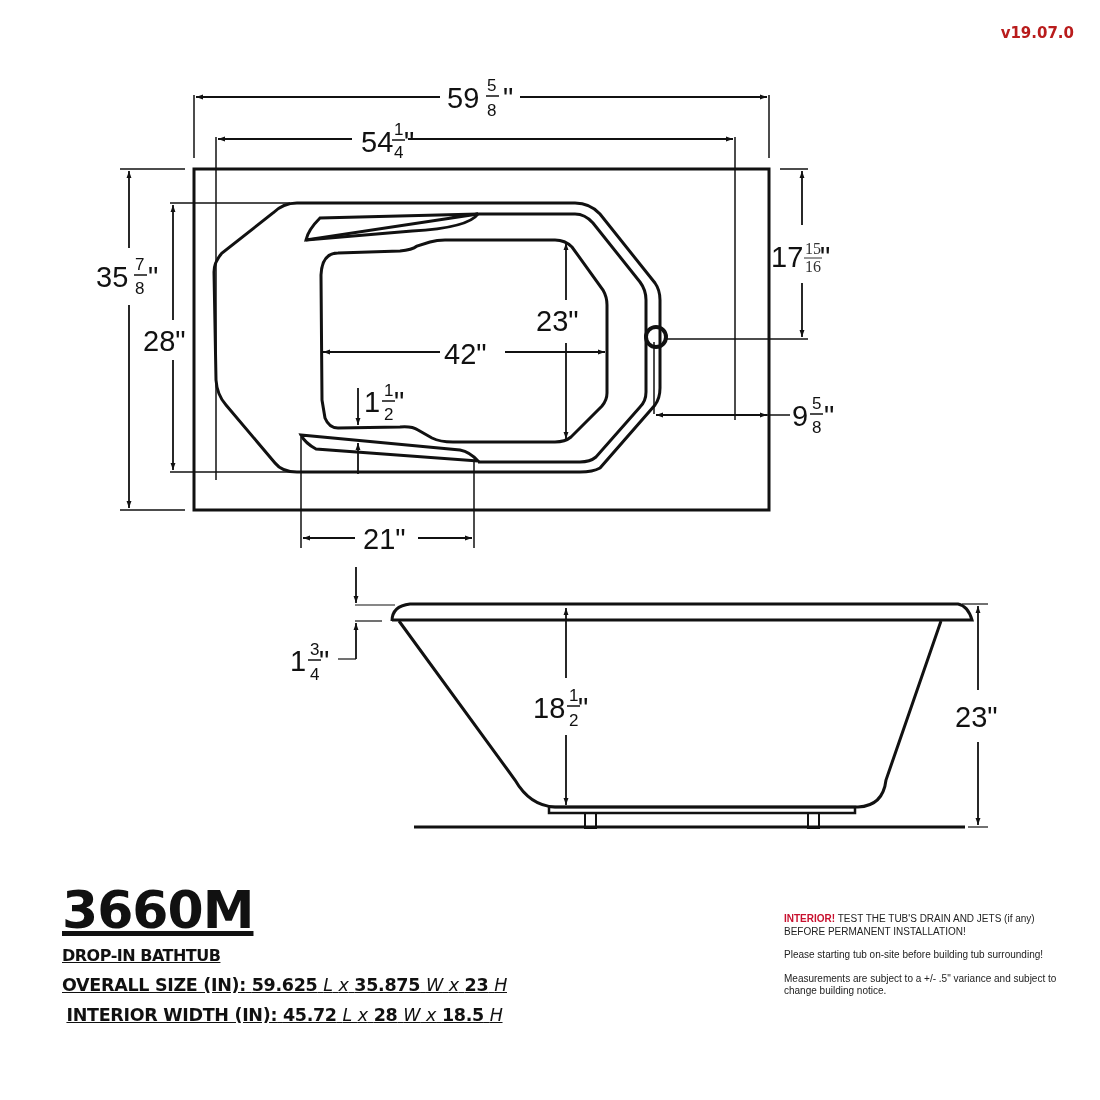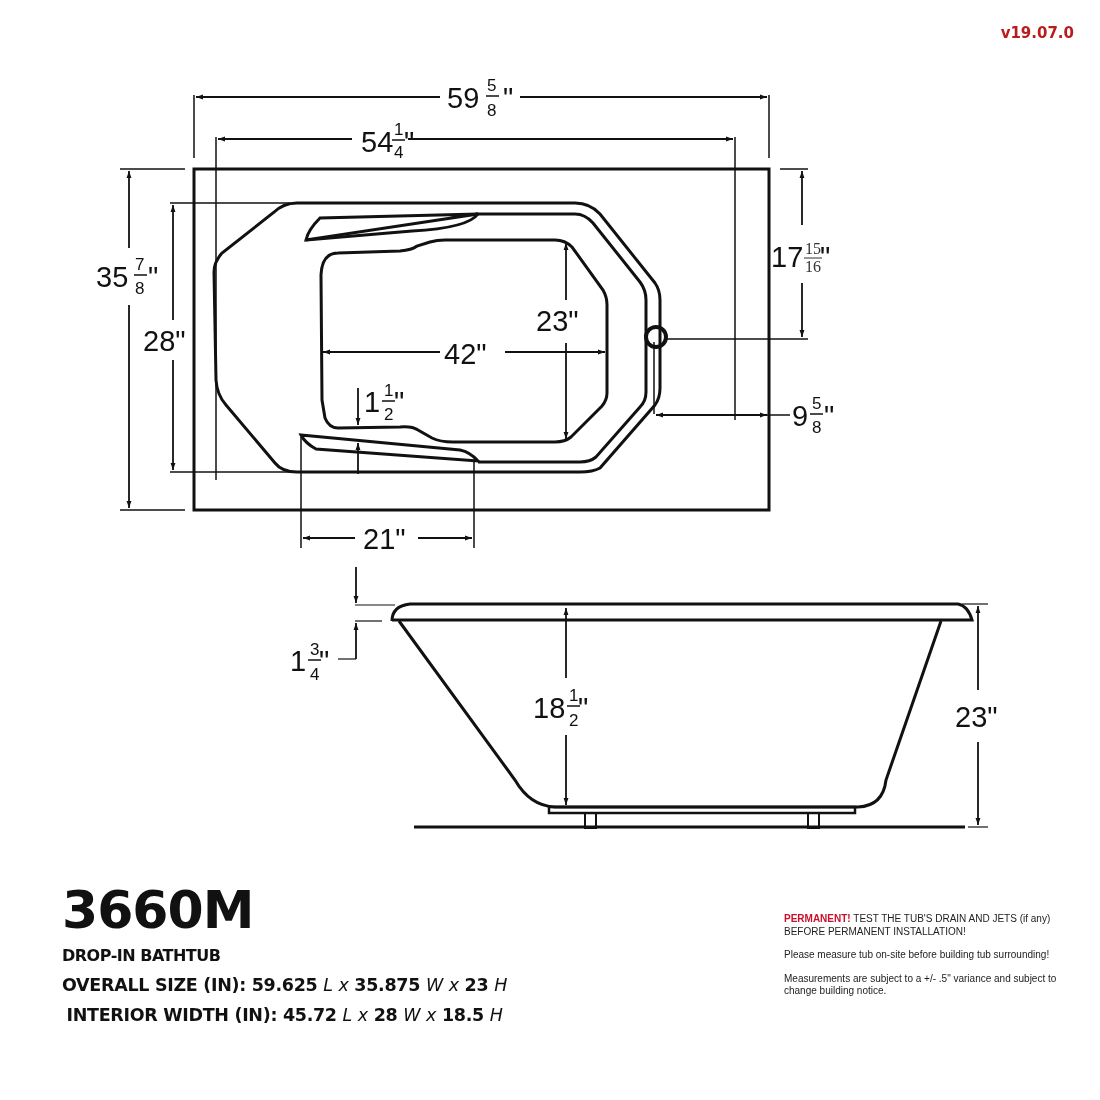--- a/index.html
+++ b/index.html
@@ -2,21 +2,21 @@
 <html><head>
 <meta charset="utf-8">
 <style>
   html, body { margin:0; padding:0; background:#ffffff; }
   body { width:1100px; height:1100px; position:relative; overflow:hidden; font-family:"Liberation Sans", sans-serif; color:#111; }
   #version { position:absolute; top:24px; right:26px; font-family:"DejaVu Sans", sans-serif; font-weight:bold; font-size:15px; color:#b91c1c; }
   svg#drawing { position:absolute; left:0; top:0; }
   .dim { font-family:"Liberation Sans", sans-serif; font-size:29px; fill:#111; }
   .frac { font-family:"Liberation Sans", sans-serif; font-size:17px; fill:#111; }
   .frac-serif { font-family:"Liberation Serif", serif; font-size:16px; fill:#333; }
-  #title-block { position:absolute; left:62px; top:880px; }
+  #title-block { position:absolute; left:62px; top:880px;text-decoration:underline; }
   #model { font-family:"DejaVu Sans", sans-serif; font-weight:bold; font-size:52px; letter-spacing:-1px; line-height:60px; }
   #subtitle { font-family:"DejaVu Sans", sans-serif; font-weight:bold; font-size:16px; margin-top:6px; letter-spacing:-0.5px; }
   .spec { font-family:"DejaVu Sans", sans-serif; font-weight:bold; font-size:17.5px; margin-top:10px; letter-spacing:-0.3px; white-space:nowrap;text-align:center; }
   .spec i { font-weight:normal; font-style:italic; }
   #notes { position:absolute; left:784px; top:913px; width:285px; font-family:"Liberation Sans", sans-serif; font-size:10px; line-height:12.5px; color:#222; }
   #notes p { margin:0 0 11px 0; }
   .important { color:#c8102e; font-weight:bold; }
 </style>
 </head>
 <body>
@@ -204,16 +204,16 @@
     <i>x</i>
     <span>28</span>
     <i>W</i>
     <i>x</i>
     <span>18.5</span>
     <i>H</i>
   </div>
 </div>
 
 <div id="notes">
-  <p><span class="important">PERMANENT!</span><span> TEST THE TUB'S DRAIN AND JETS (if any) BEFORE PERMANENT INSTALLATION!</span></p>
-  <p>Please measure tub on-site before building tub surrounding!</p>
+  <p><span class="important">INTERIOR!</span><span> TEST THE TUB'S DRAIN AND JETS (if any) BEFORE PERMANENT INSTALLATION!</span></p>
+  <p>Please starting tub on-site before building tub surrounding!</p>
   <p>Measurements are subject to a +/- .5" variance and subject to change building notice.</p>
 </div>
 
 </body></html>

